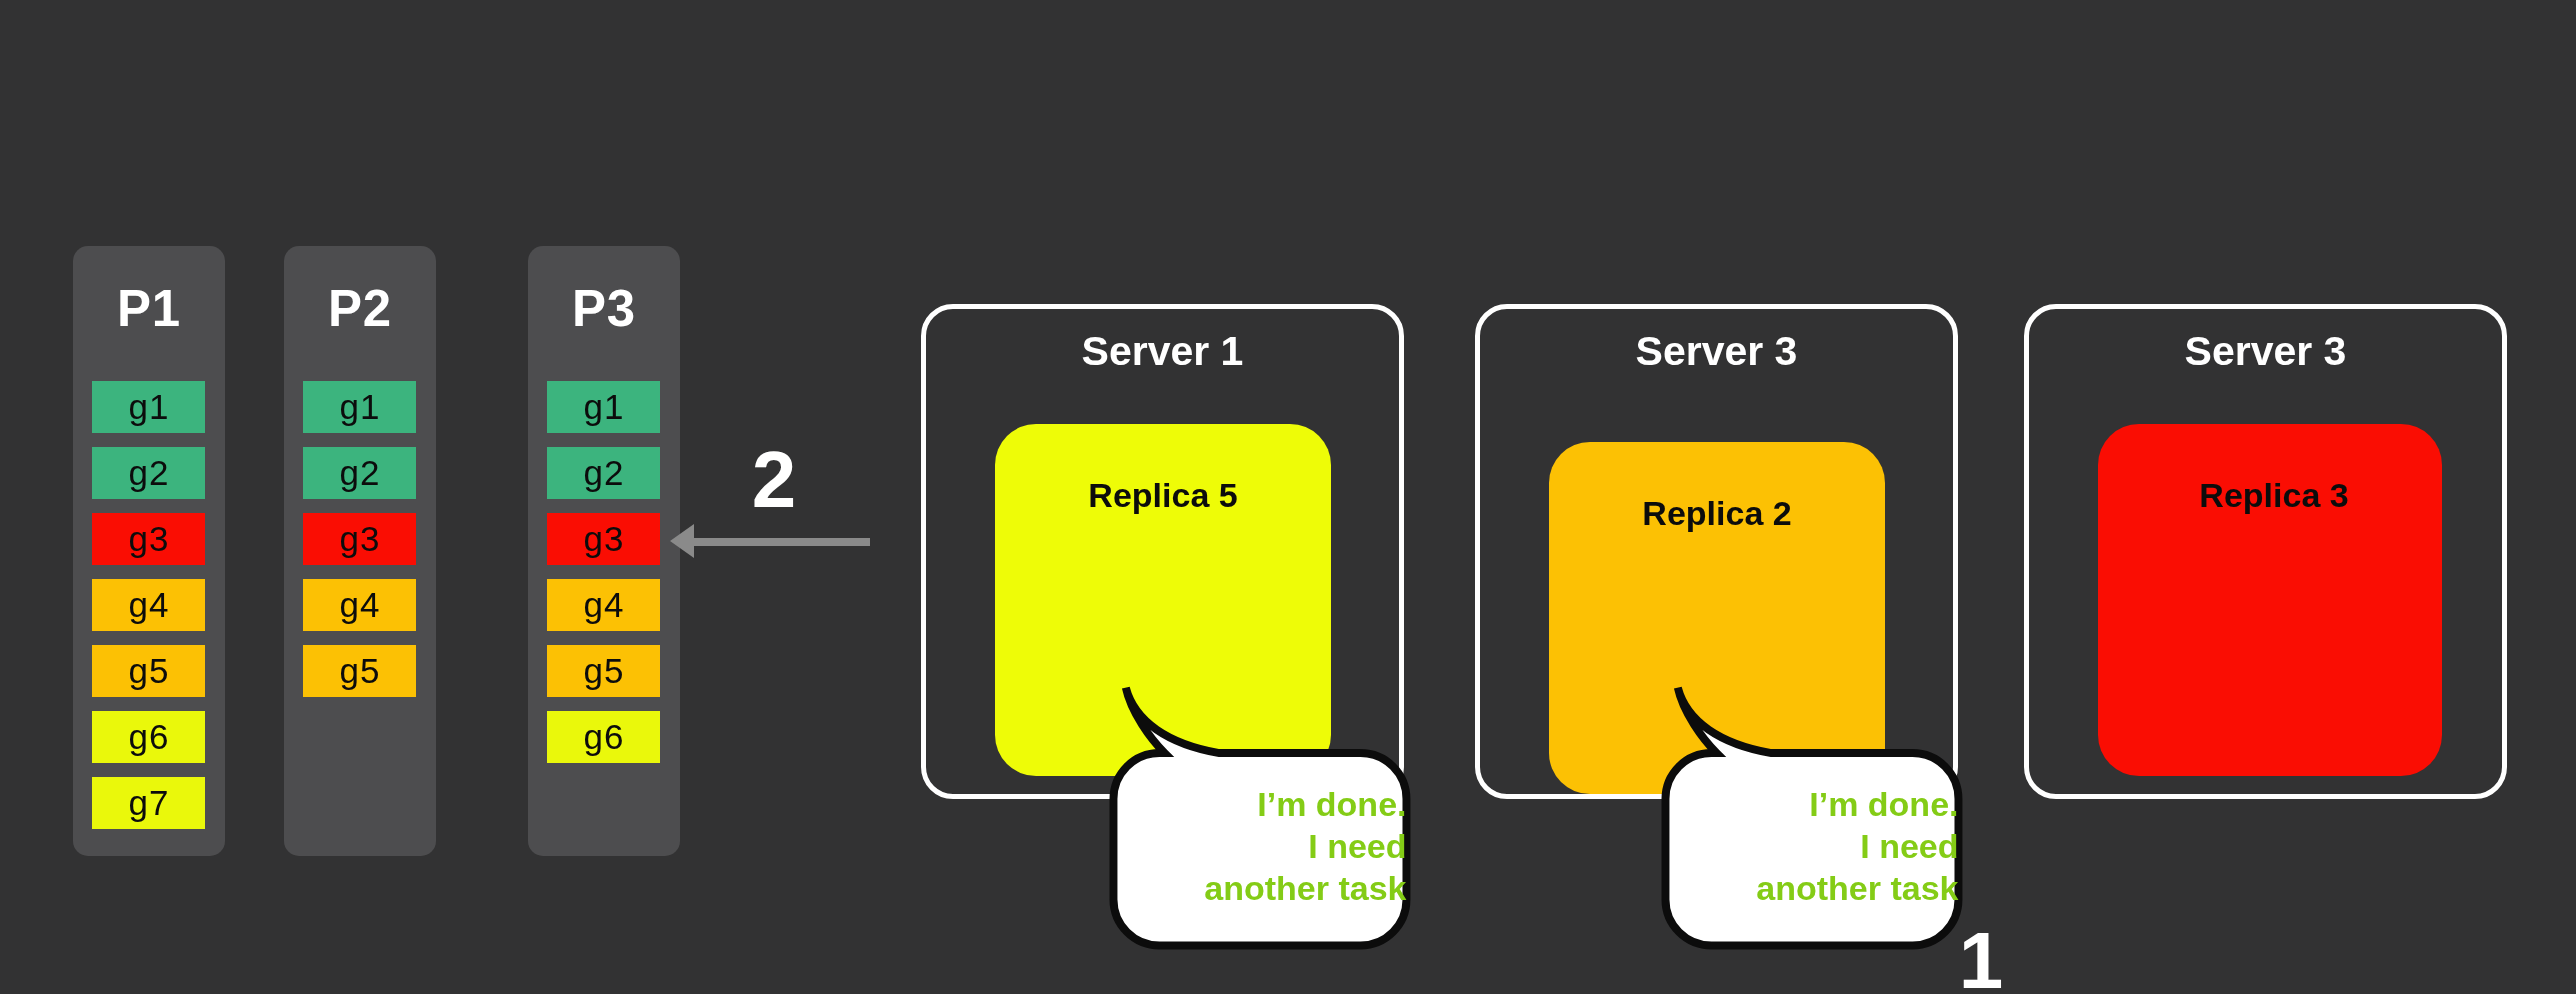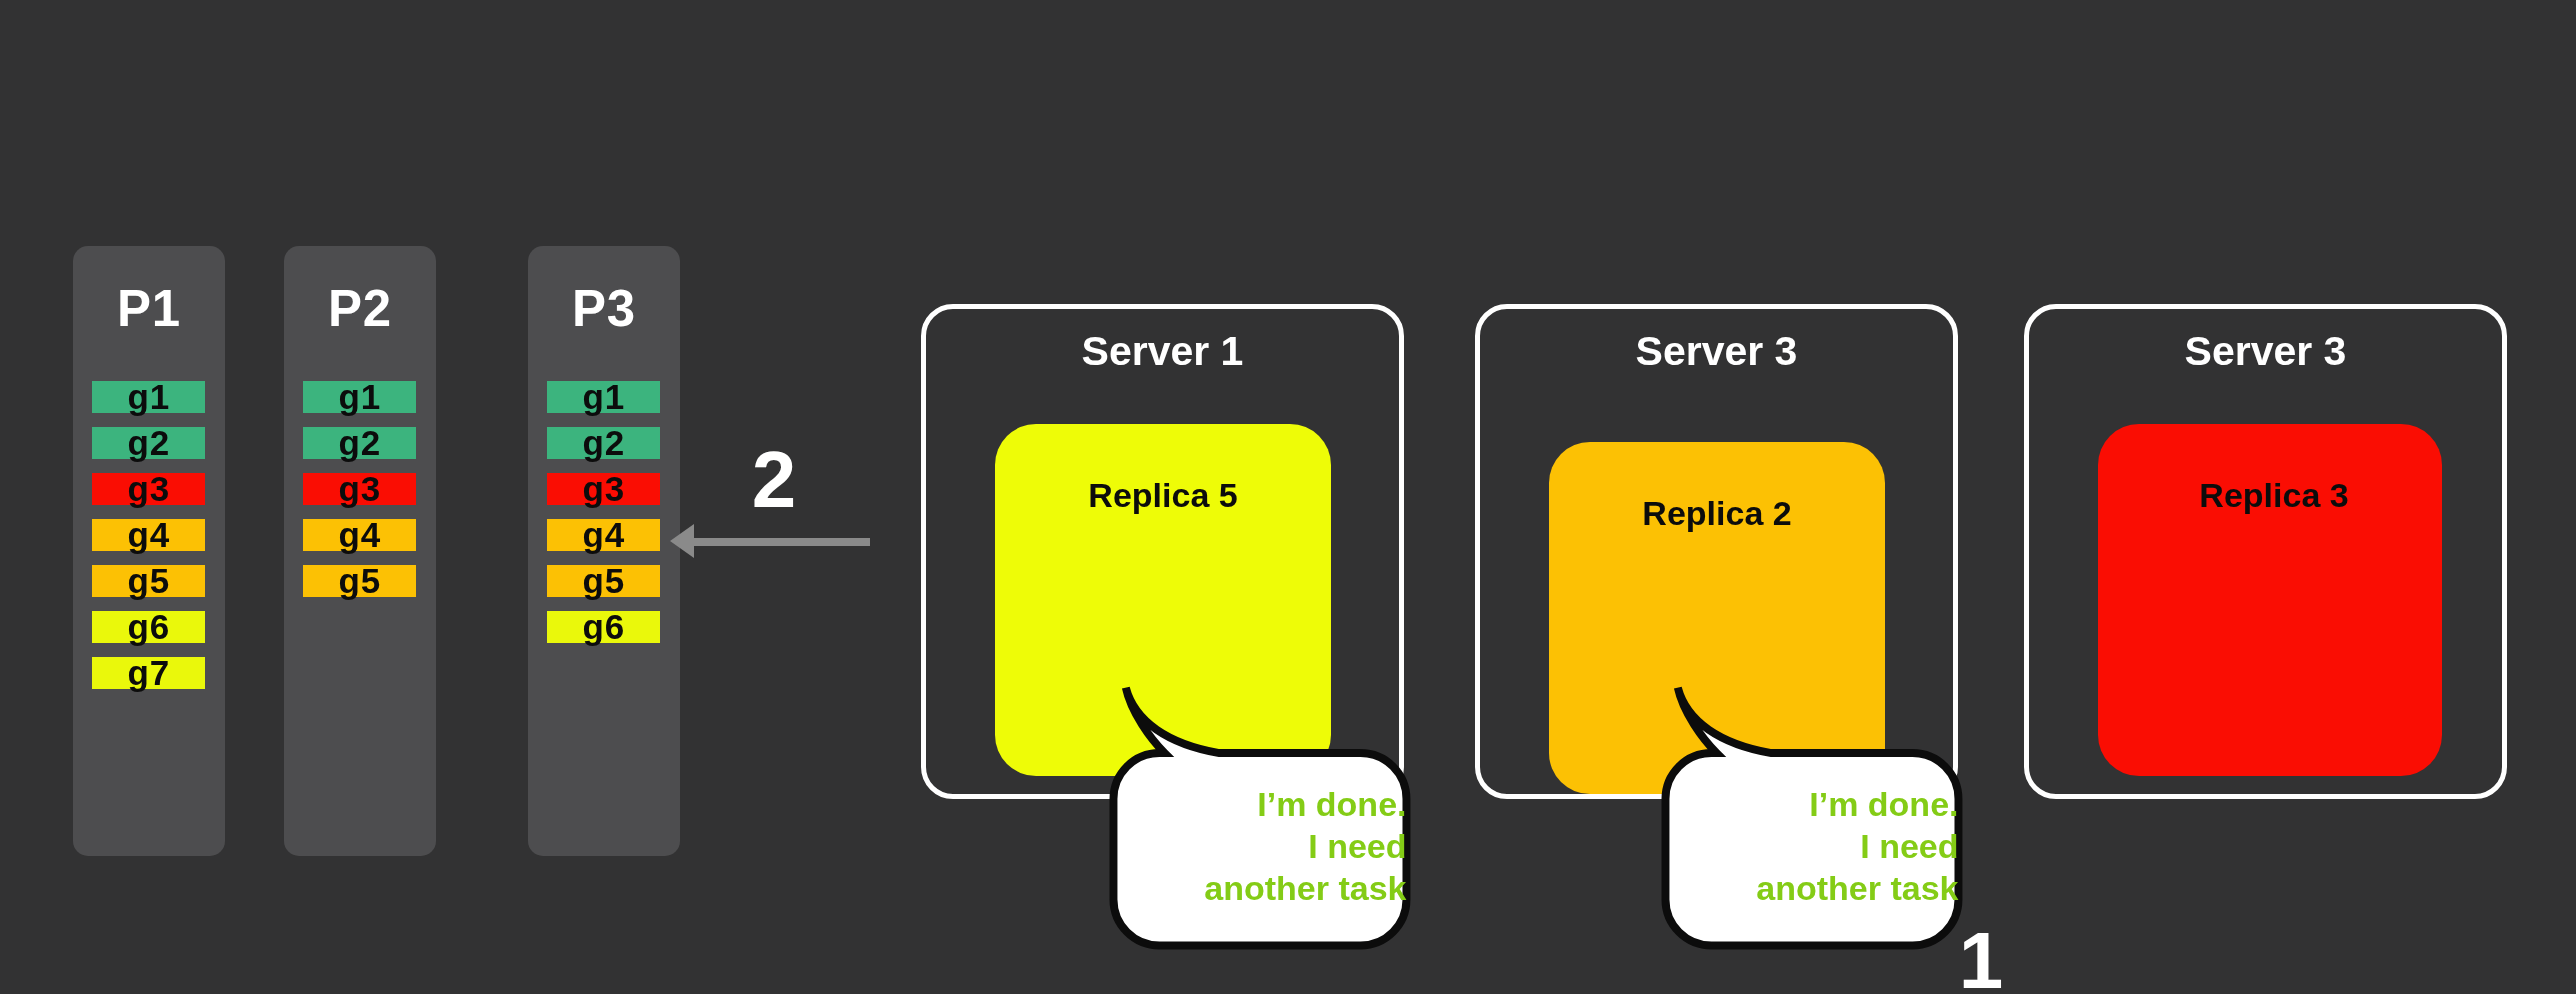--- a/index.html
+++ b/index.html
@@ -18,23 +18,23 @@
   }
   .partition.p1{left:73px;}
   .partition.p2{left:284px;}
   .partition.p3{left:512px;margin-left:16px;}
   .partition-title{
     padding-top:37px;text-align:center;
     font-size:51px;line-height:51px;font-weight:bold;color:#FFFFFF;letter-spacing:0.9px;
   }
   .tasks{position:absolute;left:19.4px;top:135px;width:113px;}
   .task{
-    height:32px;margin-bottom:14px;
+    height:52px;margin-bottom:14px;
     display:flex;align-items:center;justify-content:center;
-    font-size:35px;font-weight:bold;color:#0C0C0C;letter-spacing:0.9px;
+    font-size:35px;font-weight:normal;color:#0C0C0C;letter-spacing:0.9px;
   }
 
   
   .step2-label{
     position:absolute;left:721px;top:440px;width:106px;
     text-align:center;font-size:80px;line-height:80px;font-weight:bold;color:#FFFFFF;
   }
   .arrow-head{
     position:absolute;left:670px;top:524px;width:0;height:0;
     border-top:17.7px solid transparent;border-bottom:17.7px solid transparent;

